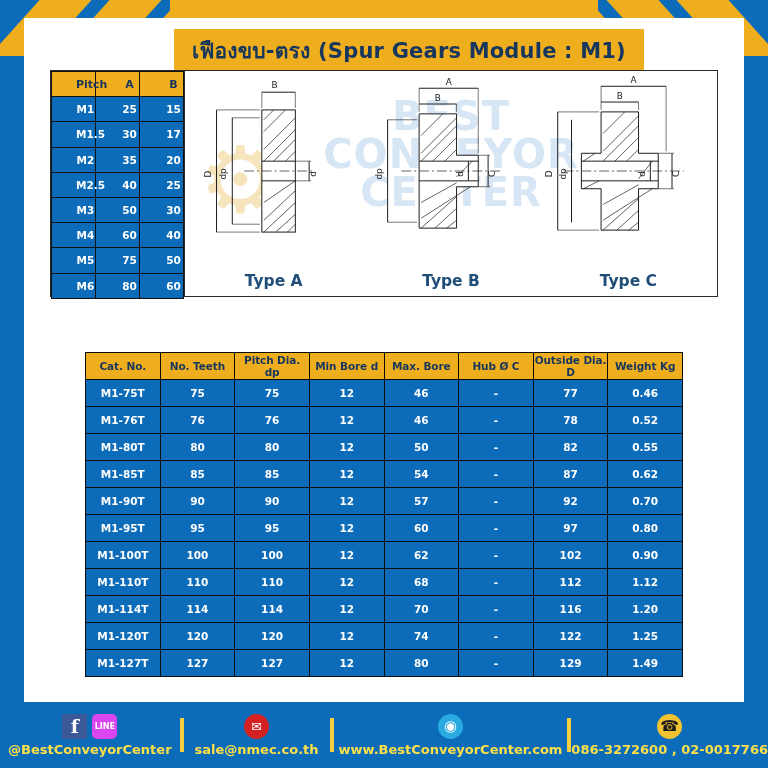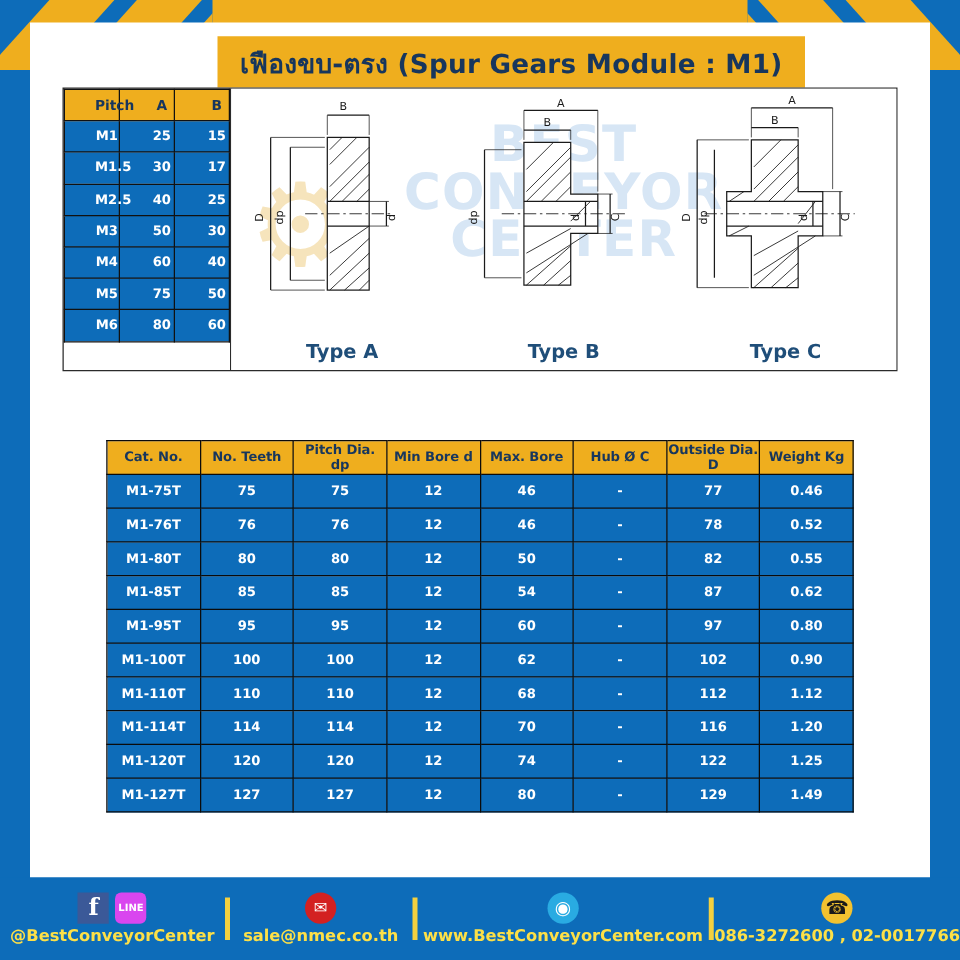--- a/index.html
+++ b/index.html
@@ -155,20 +155,25 @@
         <tbody id="pitch-body">
             <tr>
               <td>M1</td>
               <td>25</td>
               <td>15</td>
             </tr>
             <tr>
               <td>M1.5</td>
               <td>30</td>
               <td>17</td>
+            </tr>
+            <tr>
+              <td>M2</td>
+              <td>35</td>
+              <td>20</td>
             </tr>
             <tr>
               <td>M2.5</td>
               <td>40</td>
               <td>25</td>
             </tr>
             <tr>
               <td>M3</td>
               <td>50</td>
               <td>30</td>
@@ -408,20 +413,30 @@
             <td>M1-85T</td>
             <td>85</td>
             <td>85</td>
             <td>12</td>
             <td>54</td>
             <td>-</td>
             <td>87</td>
             <td>0.62</td>
           </tr>
           <tr>
+            <td>M1-90T</td>
+            <td>90</td>
+            <td>90</td>
+            <td>12</td>
+            <td>57</td>
+            <td>-</td>
+            <td>92</td>
+            <td>0.70</td>
+          </tr>
+          <tr>
             <td>M1-95T</td>
             <td>95</td>
             <td>95</td>
             <td>12</td>
             <td>60</td>
             <td>-</td>
             <td>97</td>
             <td>0.80</td>
           </tr>
           <tr>

